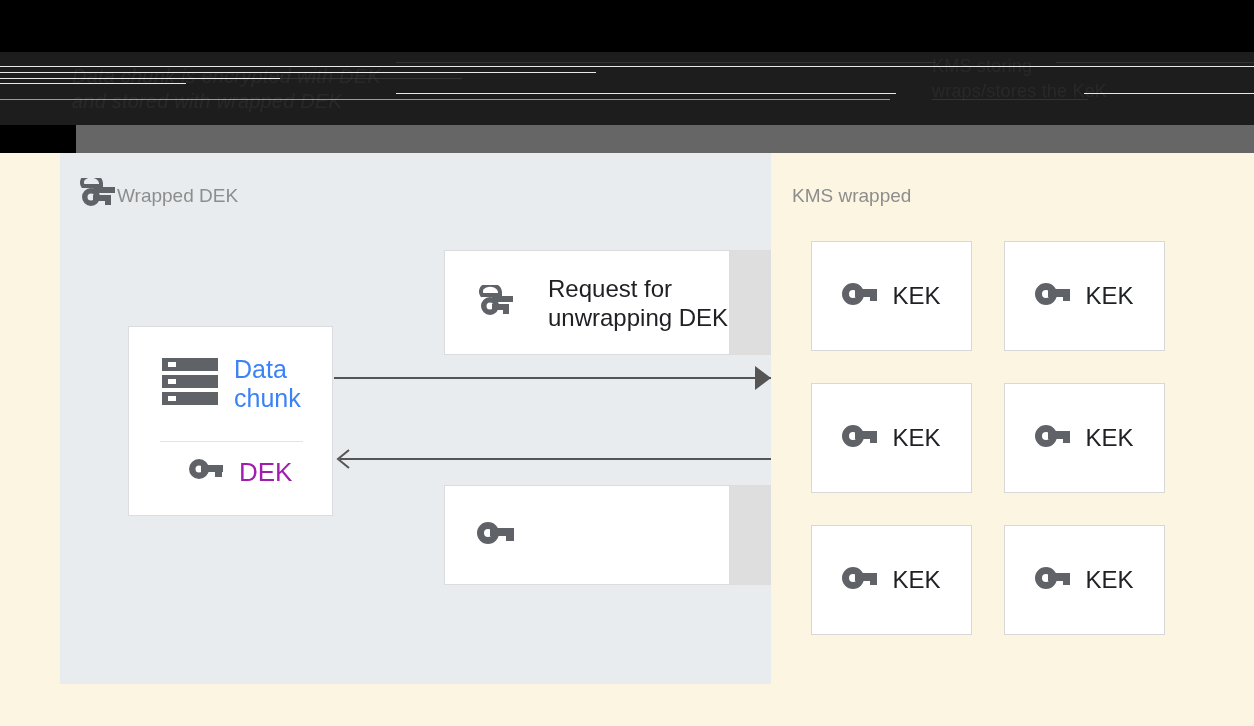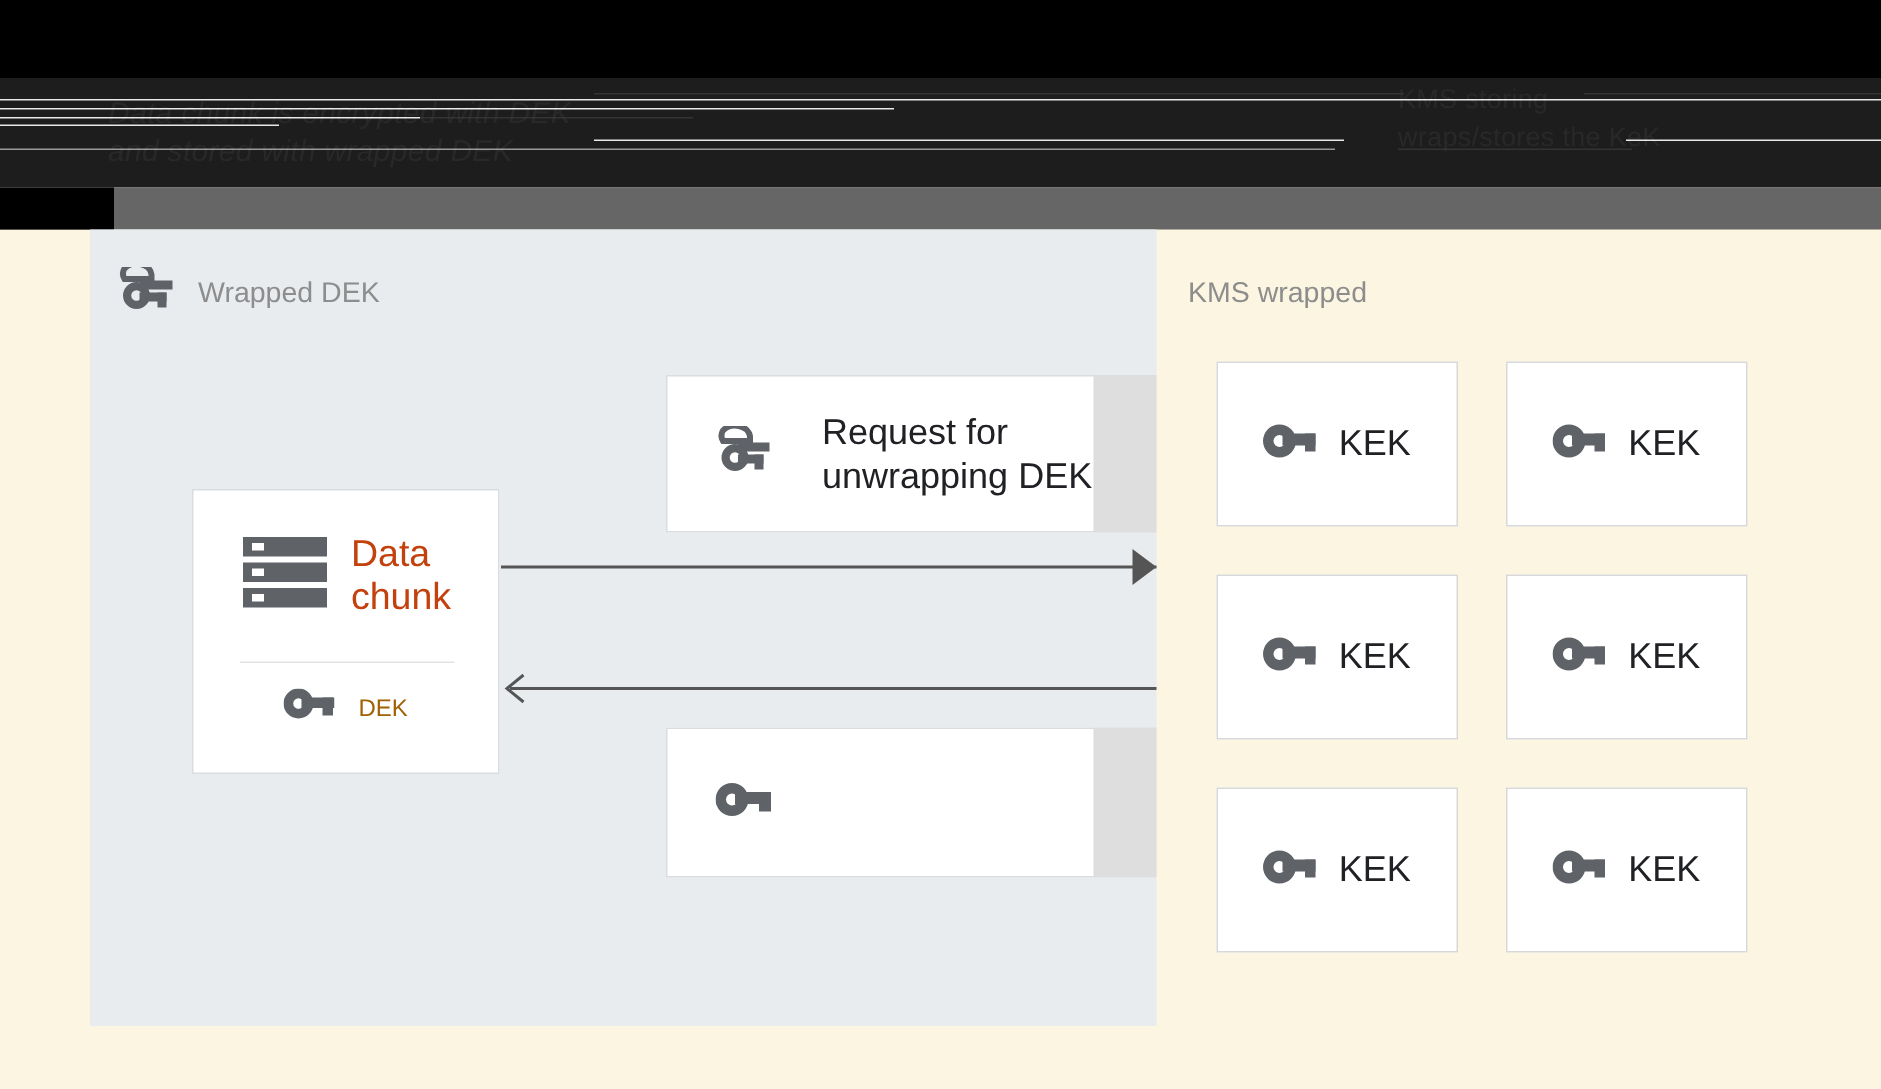--- a/index.html
+++ b/index.html
@@ -30,44 +30,44 @@
 
   .scan-line{position:absolute;background:#fff;height:1px;opacity:.9;}
   .scan-line.dim{background:#3a3a3a;opacity:.8;}
 
   
   #client-panel{
     position:absolute;left:60px;top:153px;width:711px;height:531px;
     background:#e8ecef;
   }
   #client-panel-header{
-    position:absolute;left:79px;top:178px;display:flex;align-items:center;gap:15px;
+    position:absolute;left:79px;top:178px;display:flex;align-items:center;gap:0;
   }
   #client-panel-title{
     color:#8d8d8d;font-size:19px;line-height:19px;
   }
 
   
   #data-chunk-card{
     position:absolute;left:128px;top:326px;width:205px;height:190px;
     background:#fff;border:1px solid #dadce0;box-sizing:border-box;
   }
   #data-chunk-row{
     position:absolute;left:33px;top:28px;display:flex;align-items:center;gap:16px;
   }
   #data-chunk-label{
-    color:#c2410c;font-size:25px;line-height:29px;white-space:pre-line;
+    color:#3b82f6;font-size:25px;line-height:29px;white-space:pre-line;
   }
   #data-chunk-divider{
     position:absolute;left:31px;top:114px;width:143px;height:1px;background:#e3e3e3;
   }
   #dek-row{
     position:absolute;left:60px;top:132px;display:flex;align-items:center;gap:16px;
   }
-  #dek-label{color:#a16207;font-size:16px;line-height:19px;}
+  #dek-label{color:#a21caf;font-size:26px;line-height:19px;}
 
   
   .msg-card{
     position:absolute;background:#fff;border:1px solid #dadce0;box-sizing:border-box;
     display:flex;align-items:center;
   }
   .msg-shadow{position:absolute;background:#dedede;}
   .msg-inner{display:flex;align-items:center;gap:33px;padding-left:32px;}
   .msg-label{color:#202124;font-size:24px;line-height:29px;white-space:pre-line;}
 

